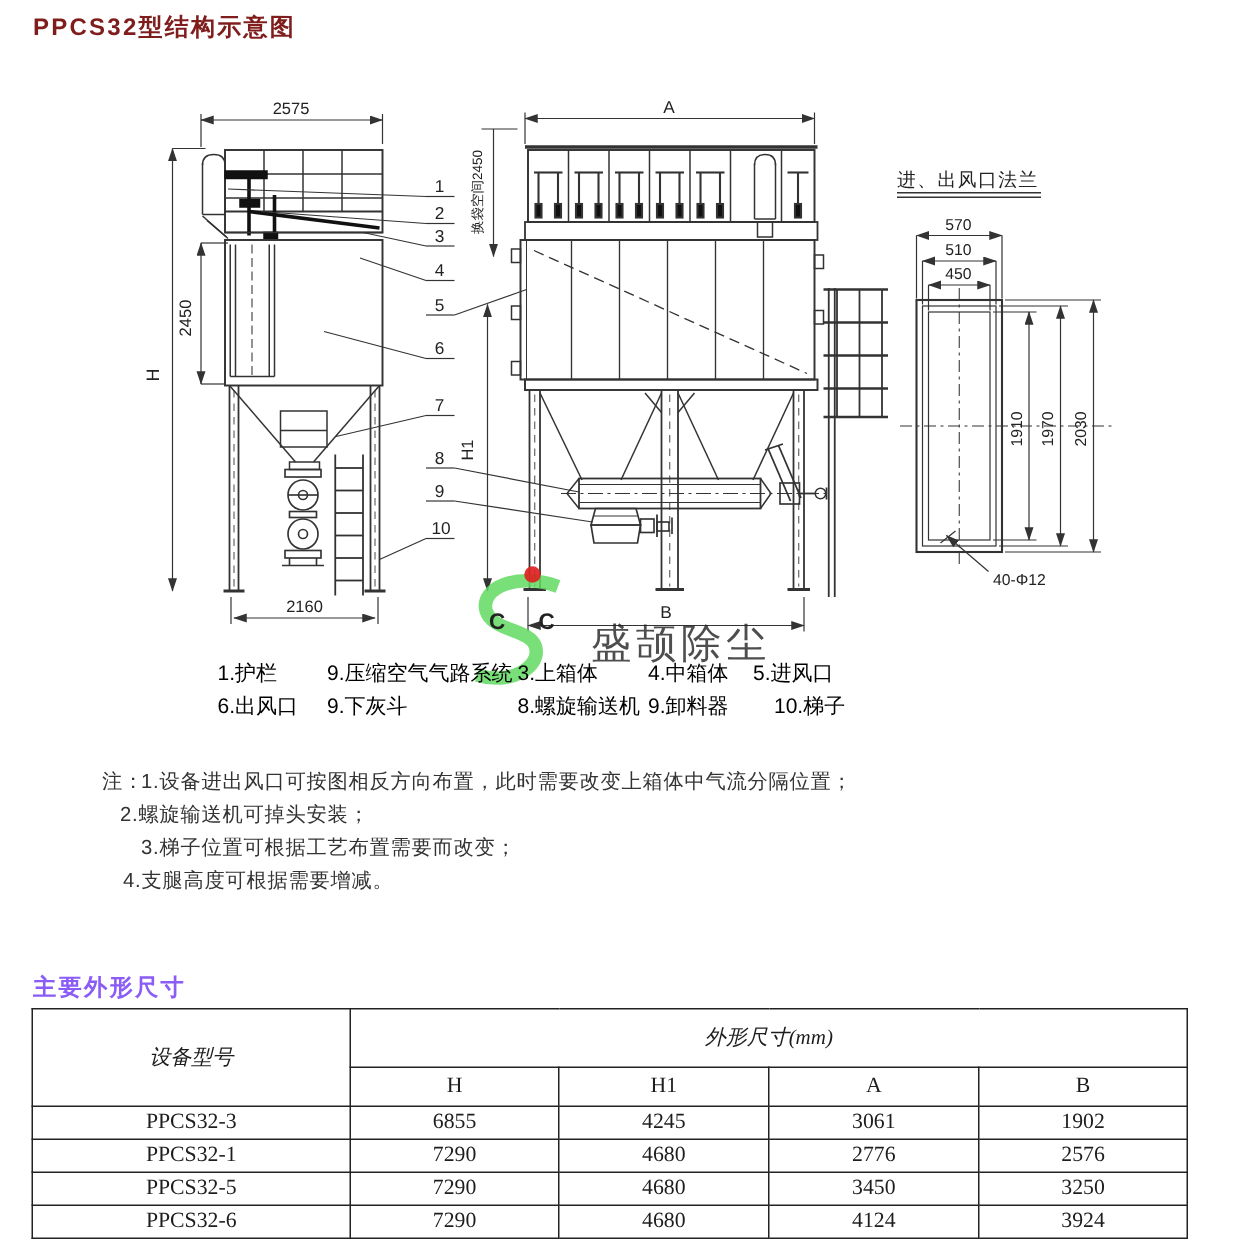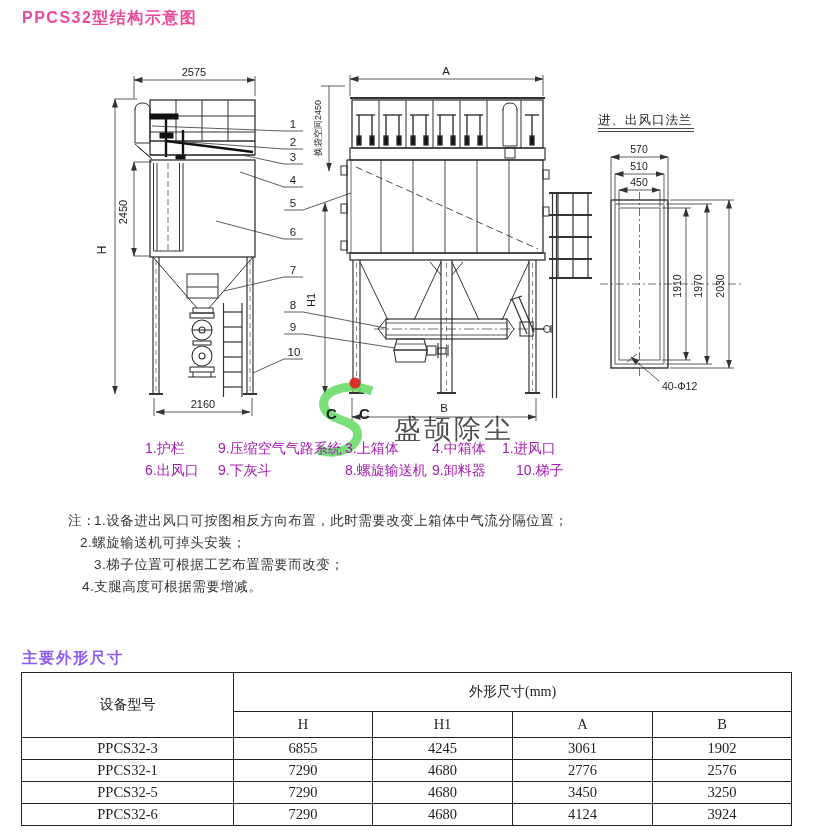--- a/index.html
+++ b/index.html
@@ -1,28 +1,28 @@
 <!DOCTYPE html>
 <html><head>
 <meta charset="utf-8">
 <style>
   html,body{margin:0;padding:0;background:#ffffff;}
   #page{position:relative;width:828px;height:837px;background:#ffffff;overflow:hidden;
         font-family:"Liberation Sans",sans-serif;color:#222;}
   .abs{position:absolute;}
-  #doc-title{left:22px;top:8px;font-size:16px;font-weight:bold;color:#ec4899;letter-spacing:1.5px;}
+  #doc-title{left:22px;top:8px;font-size:16px;font-weight:bold;color:#7f1d1d;letter-spacing:1.5px;}
   #diagram-svg{left:0;top:0;}
-  .part-item{position:absolute;font-size:14px;color:#a21caf;white-space:nowrap;z-index:3;}
+  .part-item{position:absolute;font-size:14px;color:#000000;white-space:nowrap;z-index:3;}
   .note-line{position:absolute;font-size:13.5px;color:#333;white-space:nowrap;letter-spacing:0.5px;}
   #section2-title{left:22px;top:648px;font-size:15.5px;font-weight:bold;color:#8b5cf6;letter-spacing:1.5px;}
   #dims-table{position:absolute;left:21px;top:672px;width:770px;border-collapse:collapse;
               table-layout:fixed;font-family:"Liberation Serif",serif;font-size:14.5px;color:#1d1d1d;}
   #dims-table td,#dims-table th{border:1px solid #222;text-align:center;vertical-align:middle;
               font-weight:normal;padding:0;}
-  tr.group-row th{height:38px;font-size:14px;}
+  tr.group-row th{height:38px;font-size:14px;font-style:italic;}
   tr.sub-row td{height:25px;}
   tr.data-row td{height:21px;}
   svg text{fill:#222;}
 </style>
 </head>
 <body>
 
 <div id="page">
 
   <div id="doc-title" class="abs">PPCS32型结构示意图</div>
@@ -356,21 +356,21 @@
       <text x="326" y="419" font-size="15" font-weight="bold" fill="#e8c832" letter-spacing="9">C C</text>
       <text x="394" y="438" font-size="27" fill="#7ba7dc" opacity="0.8" letter-spacing="3">盛颉除尘</text>
     </g>
   </svg>
 
   <div>
     <span class="part-item" style="left:145px;top:440px">1.护栏</span>
     <span class="part-item" style="left:218px;top:440px">9.压缩空气气路系统</span>
     <span class="part-item" style="left:345px;top:440px">3.上箱体</span>
     <span class="part-item" style="left:432px;top:440px">4.中箱体</span>
-    <span class="part-item" style="left:502px;top:440px">1.进风口</span>
+    <span class="part-item" style="left:502px;top:440px">5.进风口</span>
     <span class="part-item" style="left:145px;top:462px">6.出风口</span>
     <span class="part-item" style="left:218px;top:462px">9.下灰斗</span>
     <span class="part-item" style="left:345px;top:462px">8.螺旋输送机</span>
     <span class="part-item" style="left:432px;top:462px">9.卸料器</span>
     <span class="part-item" style="left:516px;top:462px">10.梯子</span>
   </div>
 
   <div>
     <span class="note-line" style="left:68px;top:512px">注：</span>
     <span class="note-line" style="left:94px;top:512px">1.设备进出风口可按图相反方向布置，此时需要改变上箱体中气流分隔位置；</span>

